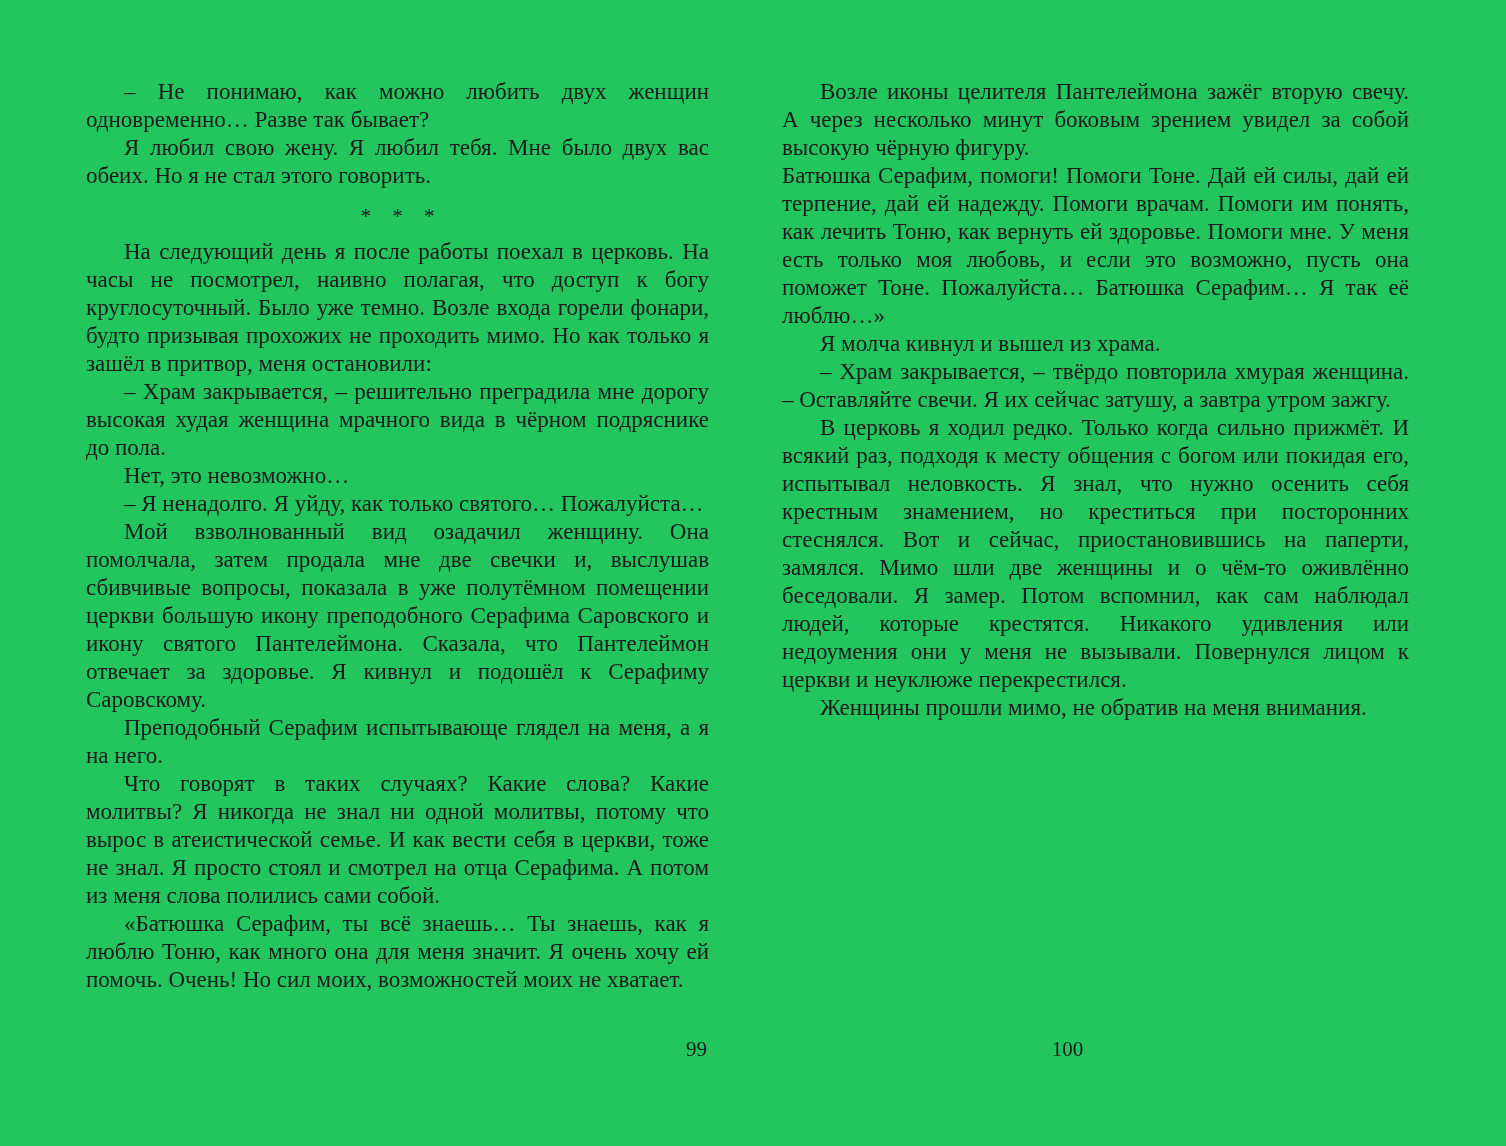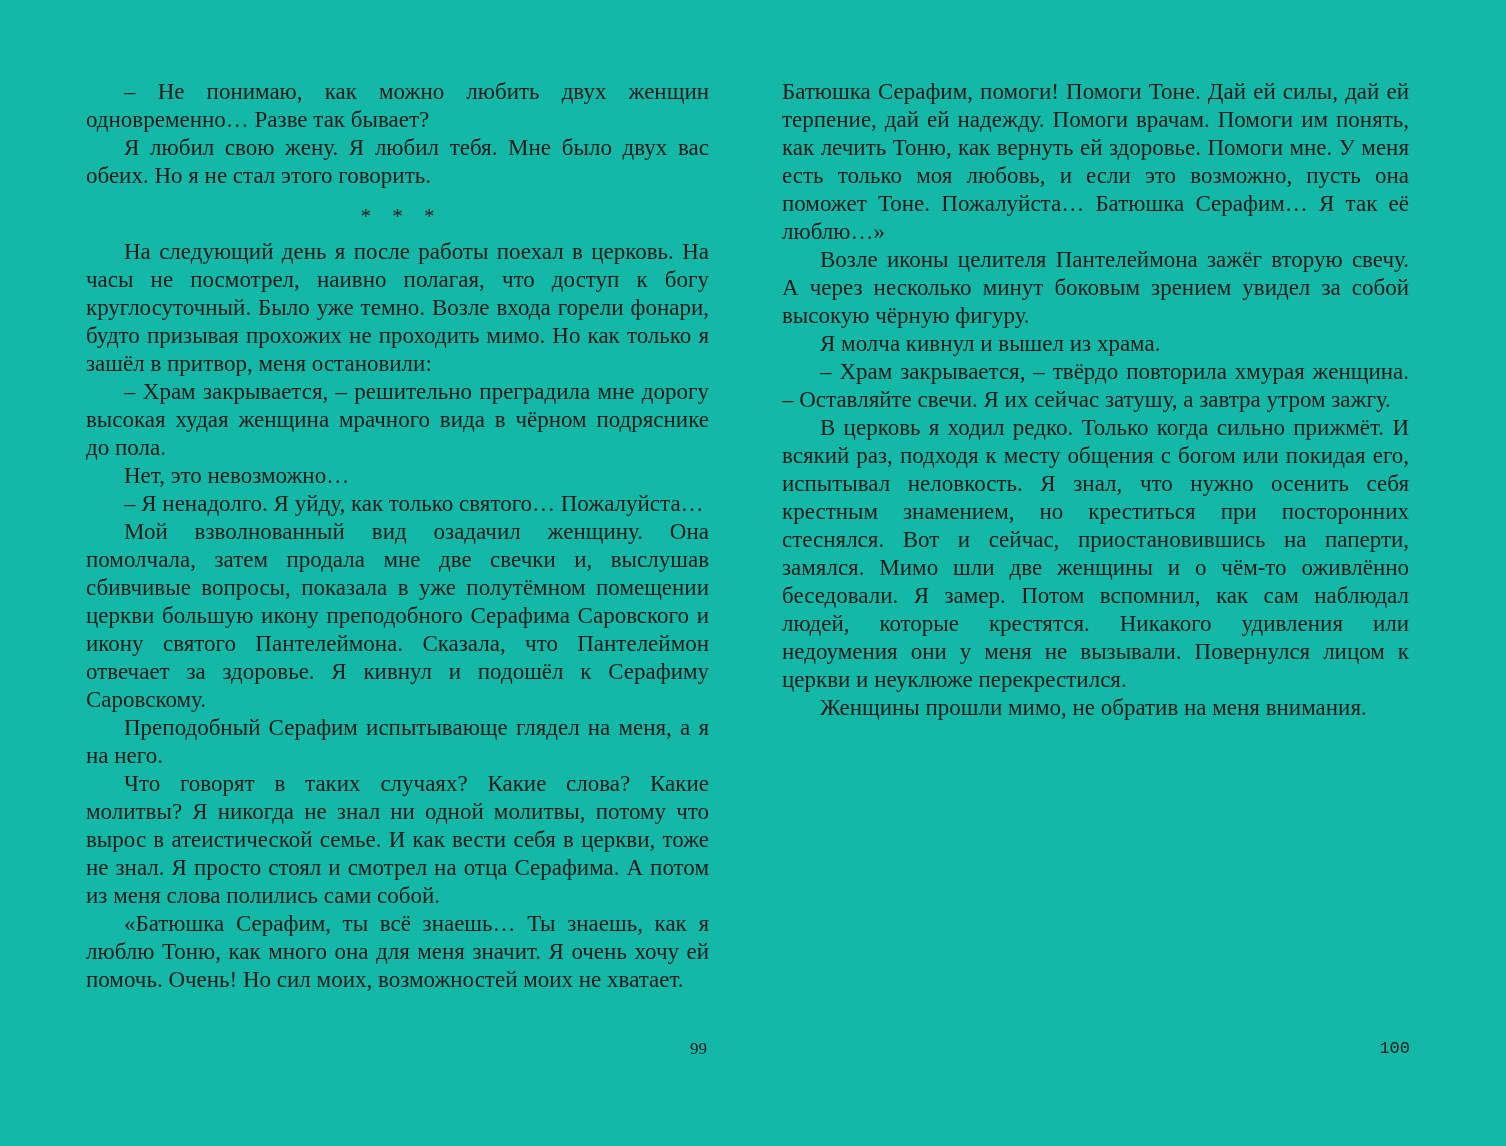--- a/index.html
+++ b/index.html
@@ -4,21 +4,21 @@
   <style>
     html, body {
       margin: 0;
       padding: 0;
       background: #ffffff;
     }
     .spread {
       position: relative;
       width: 1506px;
       height: 1146px;
-      background: #14b8a6;
+      background: #22c55e;
       color: #1b1b1b;
       font-family: "Liberation Serif", "DejaVu Serif", serif;
       overflow: hidden;
     }
     .text-column {
       position: absolute;
       top: 78px;
     }
     .col-left  { left: 86px;  width: 623px; }
     .col-right { left: 782px; width: 627px; }
@@ -36,36 +36,35 @@
       text-align: center;
       font-size: 21px;
       line-height: 28px;
       word-spacing: 16px;
       padding: 12px 0 8px 0;
       color: #1b1b1b;
     }
     .page-number {
       position: absolute;
       top: 1035px;
-      font-size: 17px;
+      font-size: 21px;
       line-height: 28px;
       color: #1b1b1b;
     }
     .pn-left {
       left: 86px;
       width: 623px;
       text-align: right;
       padding-right: 2px;
       box-sizing: border-box;
     }
     .pn-right {
-      left: 783px;
+      left: 754px;
       width: 627px;
-      text-align: right;
-      font-family: Liberation Mono, monospace;
+      text-align: center;
     }
   </style>
 </head>
 <body>
 
 <div class="spread">
 
   <div class="text-column col-left">
     <p class="para">– Не понимаю, как можно любить двух женщин одновременно… Разве так бывает?</p>
     <p class="para">Я любил свою жену. Я любил тебя. Мне было двух вас обеих. Но я не стал этого говорить.</p>
@@ -76,22 +75,22 @@
     <p class="para">– Храм закрывается, – решительно преградила мне дорогу высокая худая женщина мрачного вида в чёрном подряснике до пола.</p>
     <p class="para">Нет, это невозможно…</p>
     <p class="para">– Я ненадолго. Я уйду, как только святого… Пожалуйста…</p>
     <p class="para">Мой взволнованный вид озадачил женщину. Она помолчала, затем продала мне две свечки и, выслушав сбивчивые вопросы, показала в уже полутёмном помещении церкви большую икону преподобного Серафима Саровского и икону святого Пантелеймона. Сказала, что Пантелеймон отвечает за здоровье. Я кивнул и подошёл к Серафиму Саровскому.</p>
     <p class="para">Преподобный Серафим испытывающе глядел на меня, а я на него.</p>
     <p class="para">Что говорят в таких случаях? Какие слова? Какие молитвы? Я никогда не знал ни одной молитвы, потому что вырос в атеистической семье. И как вести себя в церкви, тоже не знал. Я просто стоял и смотрел на отца Серафима. А потом из меня слова полились сами собой.</p>
     <p class="para">«Батюшка Серафим, ты всё знаешь… Ты знаешь, как я люблю Тоню, как много она для меня значит. Я очень хочу ей помочь. Очень! Но сил моих, возможностей моих не хватает.</p>
   </div>
 
   <div class="text-column col-right">
+    <p class="para">Возле иконы целителя Пантелеймона зажёг вторую свечу. А через несколько минут боковым зрением увидел за собой высокую чёрную фигуру.</p>
     <p class="para noindent">Батюшка Серафим, помоги! Помоги Тоне. Дай ей силы, дай ей терпение, дай ей надежду. Помоги врачам. Помоги им понять, как лечить Тоню, как вернуть ей здоровье. Помоги мне. У меня есть только моя любовь, и если это возможно, пусть она поможет Тоне. Пожалуйста… Батюшка Серафим… Я так её люблю…»</p>
-    <p class="para">Возле иконы целителя Пантелеймона зажёг вторую свечу. А через несколько минут боковым зрением увидел за собой высокую чёрную фигуру.</p>
     <p class="para">Я молча кивнул и вышел из храма.</p>
     <p class="para">– Храм закрывается, – твёрдо повторила хмурая женщина. – Оставляйте свечи. Я их сейчас затушу, а завтра утром зажгу.</p>
     <p class="para">В церковь я ходил редко. Только когда сильно прижмёт. И всякий раз, подходя к месту общения с богом или покидая его, испытывал неловкость. Я знал, что нужно осенить себя крестным знамением, но креститься при посторонних стеснялся. Вот и сейчас, приостановившись на паперти, замялся. Мимо шли две женщины и о чём-то оживлённо беседовали. Я замер. Потом вспомнил, как сам наблюдал людей, которые крестятся. Никакого удивления или недоумения они у меня не вызывали. Повернулся лицом к церкви и неуклюже перекрестился.</p>
     <p class="para">Женщины прошли мимо, не обратив на меня внимания.</p>
   </div>
 
   <div class="page-number pn-left">99</div>
   <div class="page-number pn-right">100</div>
 
 </div>

